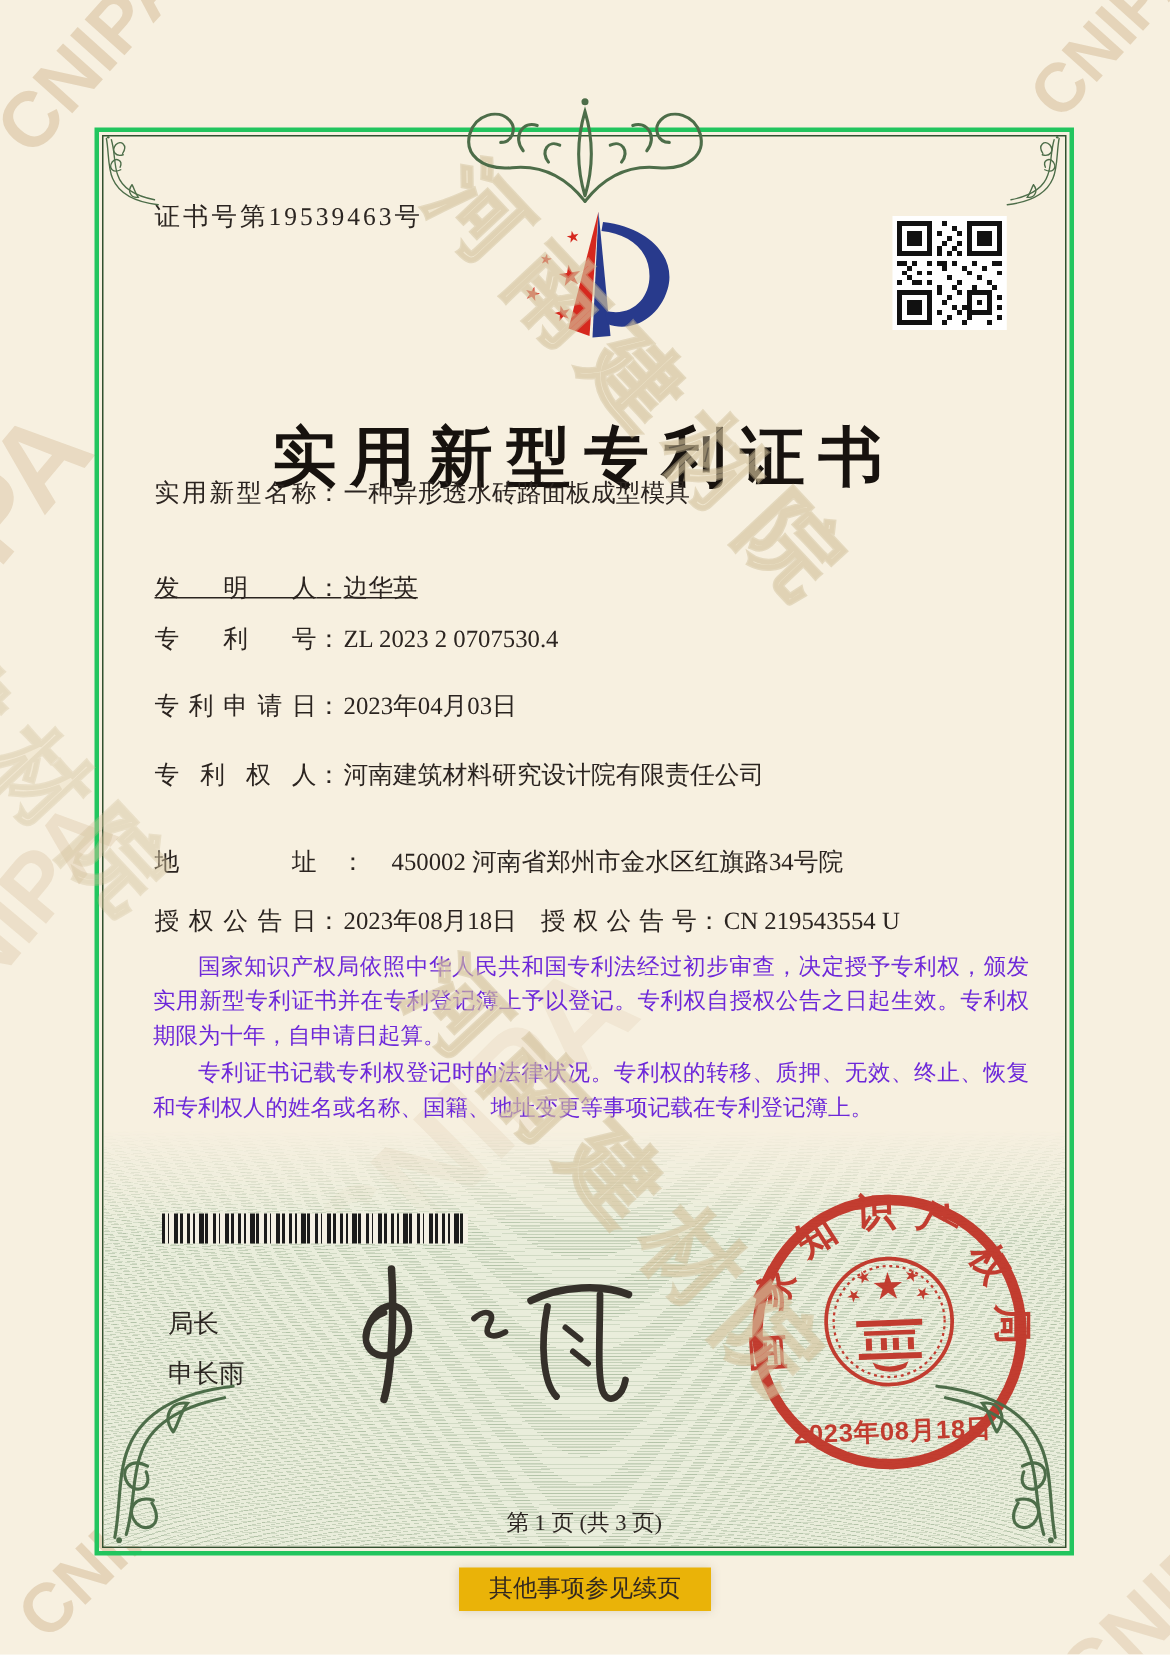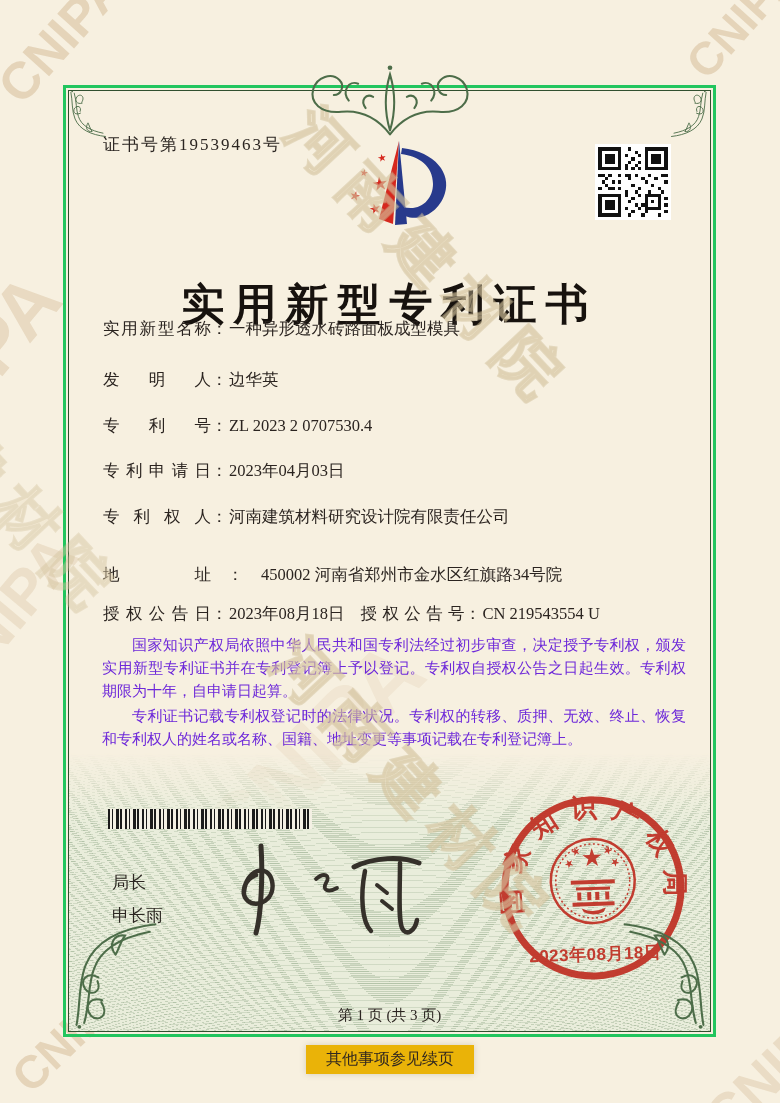--- a/index.html
+++ b/index.html
@@ -33,21 +33,21 @@
   .qr{position:absolute;left:529px;top:56px;z-index:3;background:#fff;}
   .title{position:absolute;left:0;top:148px;width:100%;text-align:center;
       font-size:43px;font-weight:bold;color:#17120e;letter-spacing:9px;z-index:3;margin-top:40px;}
   
   .row{position:absolute;left:37px;right:26px;display:flex;align-items:flex-start;
       font-size:16.5px;color:#2b2420;z-index:3;line-height:26px;}
   .lab{display:inline-block;width:108px;text-align:justify;text-align-last:justify;
       flex:none;}
   .colon{flex:none;width:18px;}
   .val{flex:1;}
-  .r0{top:228px;} .r1{top:279px;} .r2{top:325px;} .r3{top:370px;}
+  .r0{top:228px;} .r1{top:291px;text-decoration:underline;} .r2{top:325px;} .r3{top:370px;}
   .r4{top:416px;} .r5{top:474px;gap:16px;} .r6{top:513px;}
   .pair2{display:flex;margin-left:16px;}
   .lab2{display:inline-block;width:104px;text-align:justify;text-align-last:justify;flex:none;}
   
   .paras{position:absolute;left:36px;right:27px;top:546px;z-index:3;
       font-size:15px;line-height:23px;color:#6d28d9;text-align:justify;}
   .paras p{margin:0 0 2px 0;text-indent:2em;}
   
   .barcode{position:absolute;left:42px;top:721px;width:204px;height:20px;z-index:3;
       background:repeating-linear-gradient(90deg,#1b1b1b 0 2px,#f4f0e4 2px 4px,

